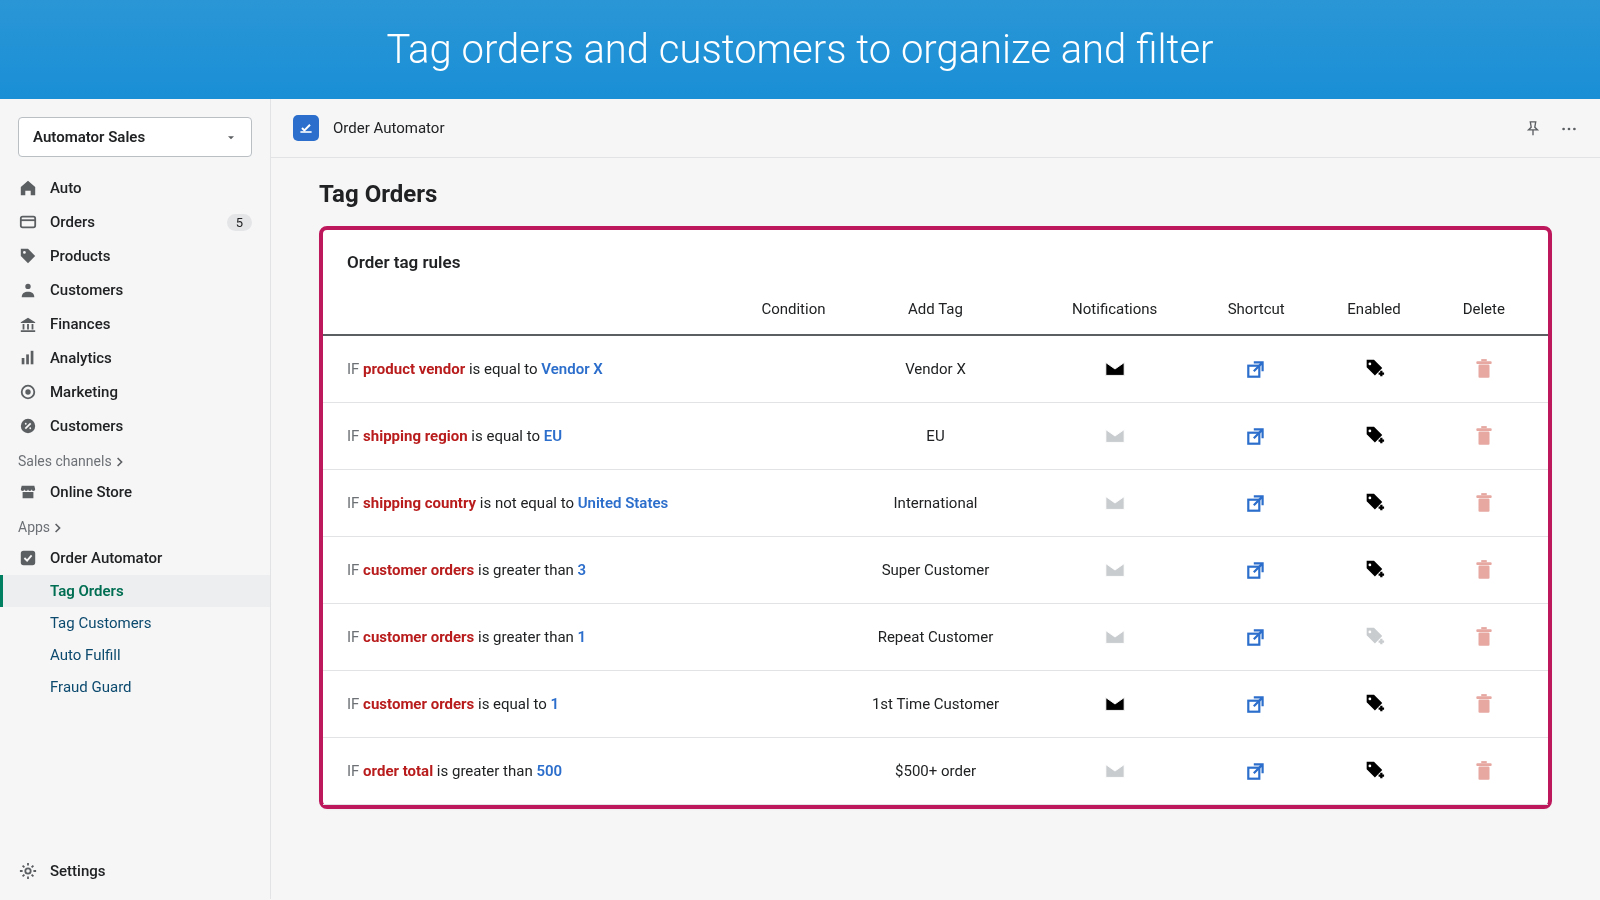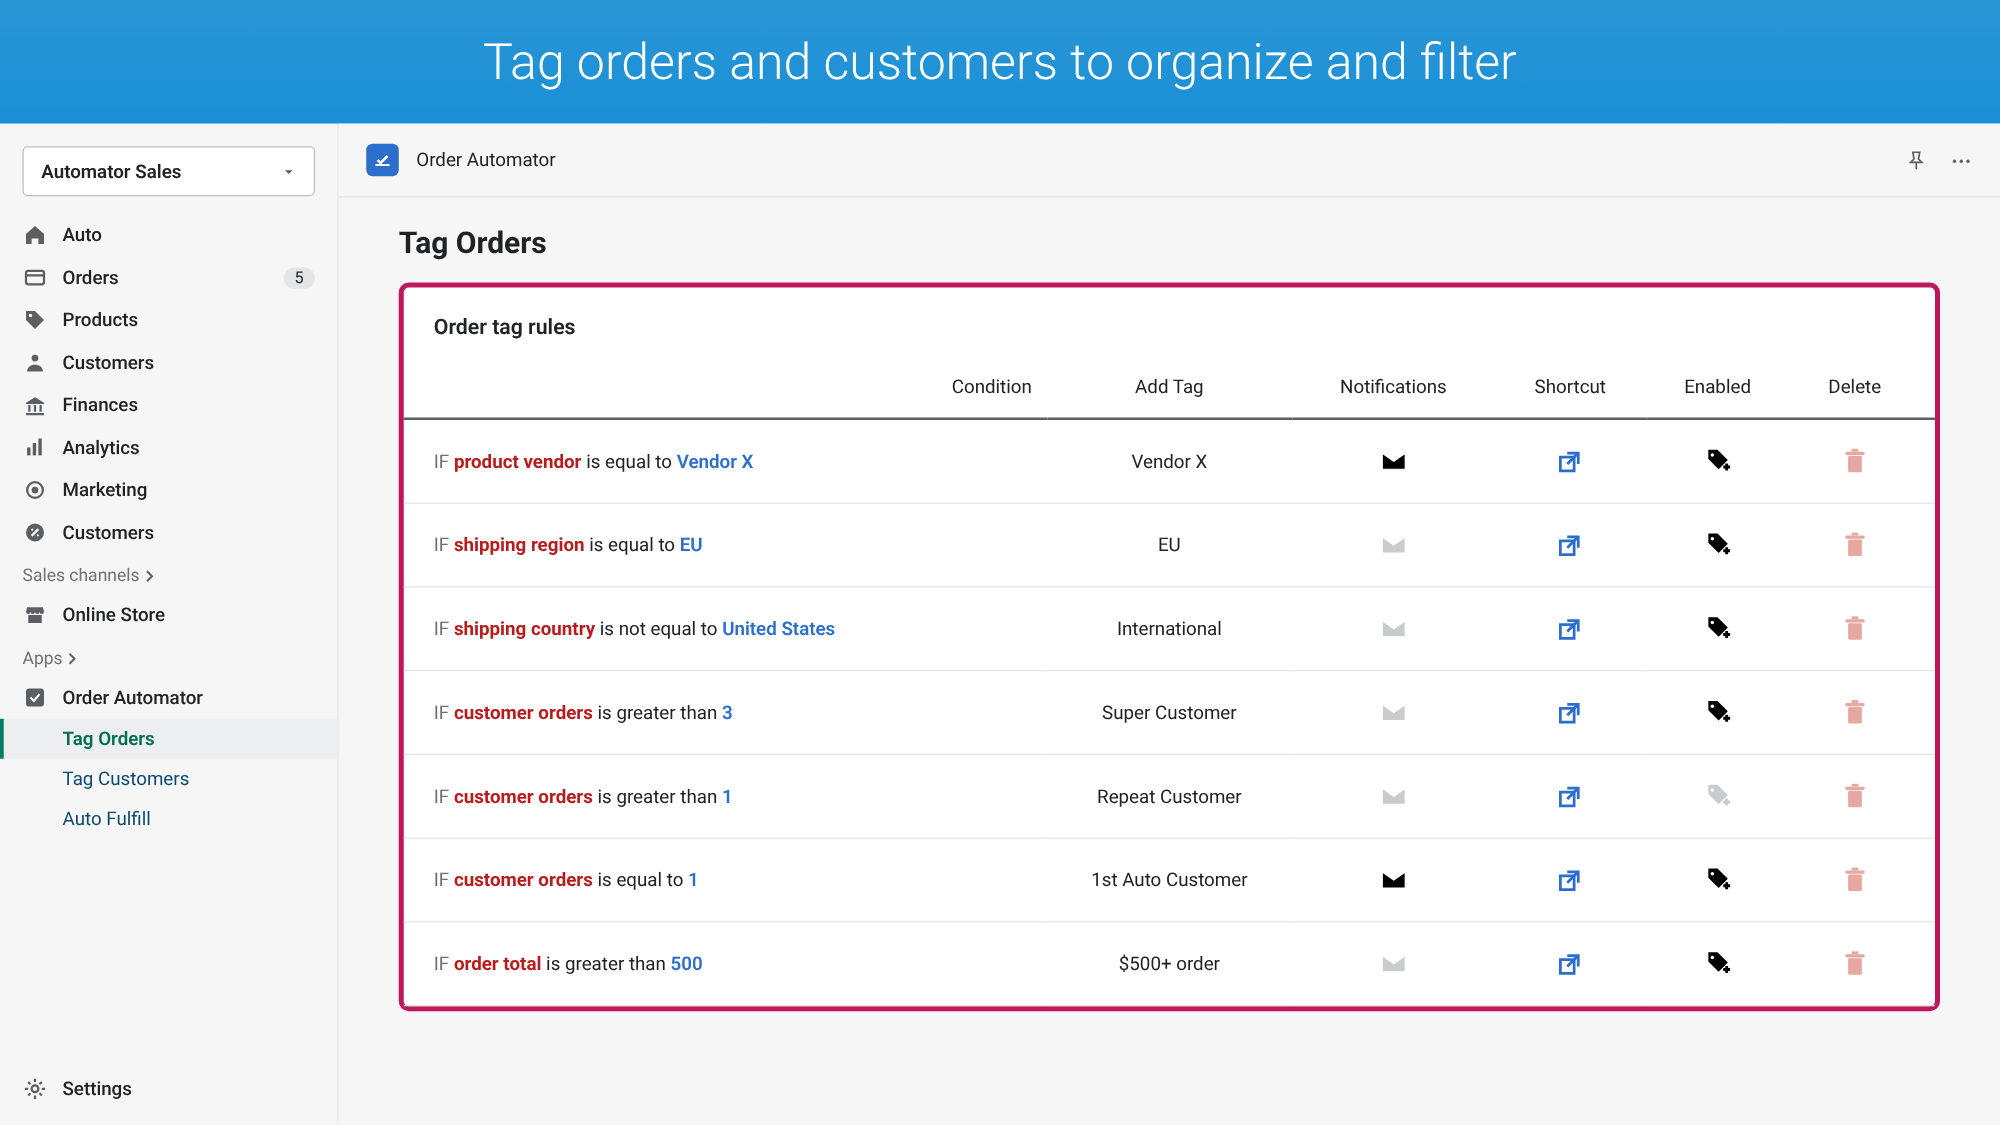--- a/index.html
+++ b/index.html
@@ -169,20 +169,23 @@
     </div>
     <div class="sub-item active">
         <span>Tag Orders</span>
       </div>
     <div class="sub-item">
         <span>Tag Customers</span>
       </div>
     <div class="sub-item">
         <span>Auto Fulfill</span>
       </div>
+    <div class="sub-item">
+        <span>Fraud Guard</span>
+      </div>
 
     <div class="sidebar-spacer"></div>
     <div class="nav-item" style="padding-bottom:18px;">
       <span class="icon">
           <svg viewBox="0 0 20 20" width="18" height="18">
             <circle cx="10" cy="10" r="3" fill="none" stroke="#5c5f62" stroke-width="2"></circle>
             <path d="M10 1v3M10 16v3M1 10h3M16 10h3M4 4l2 2M14 14l2 2M16 4l-2 2M6 14l-2 2" stroke="#5c5f62" stroke-width="2"></path>
           </svg>
         </span>
       <span>Settings</span>
@@ -361,21 +364,21 @@
                     <rect x="7.5" y="1" width="5" height="2" fill="#e6a8a1"></rect>
                   </svg></td>
   </tr>
               <tr>
     <td>
       <span class="cond-if">IF</span>
       <span class="cond-field">customer orders</span>
       <span class="cond-op">is equal to</span>
       <span class="cond-val">1</span>
     </td>
-    <td class="c">1st Auto Customer</td>
+    <td class="c">1st Time Customer</td>
     <td class="c icon-cell"><svg viewBox="0 0 24 24" width="24" height="24" class="mail-on">
                     <path d="M2 5h20v14H2z M2 5l10 7 10-7" fill="#000" stroke="#fff" stroke-width="1"></path>
                   </svg></td>
     <td class="c icon-cell shortcut-icon"><svg viewBox="0 0 20 20" width="16" height="16">
                     <path d="M5 4h4V2H3v6h2zM11 2v2h4v4h2V2zM17 11h-2v4h-4v2h6zM3 11h2v4h4v2H3z" fill="none"></path>
                     <path d="M8 4h8v8M16 4L8 12" stroke="#2c6ecb" stroke-width="2" fill="none"></path>
                     <rect x="3" y="7" width="10" height="10" fill="none" stroke="#2c6ecb" stroke-width="2"></rect>
                   </svg></td>
     <td class="c icon-cell"><svg viewBox="0 0 24 24" width="24" height="24" class="tag-on">
                     <path d="M21 11l-9-9H4v8l9 9zM7 6a1.5 1.5 0 100 .01z" fill="#000"></path>

